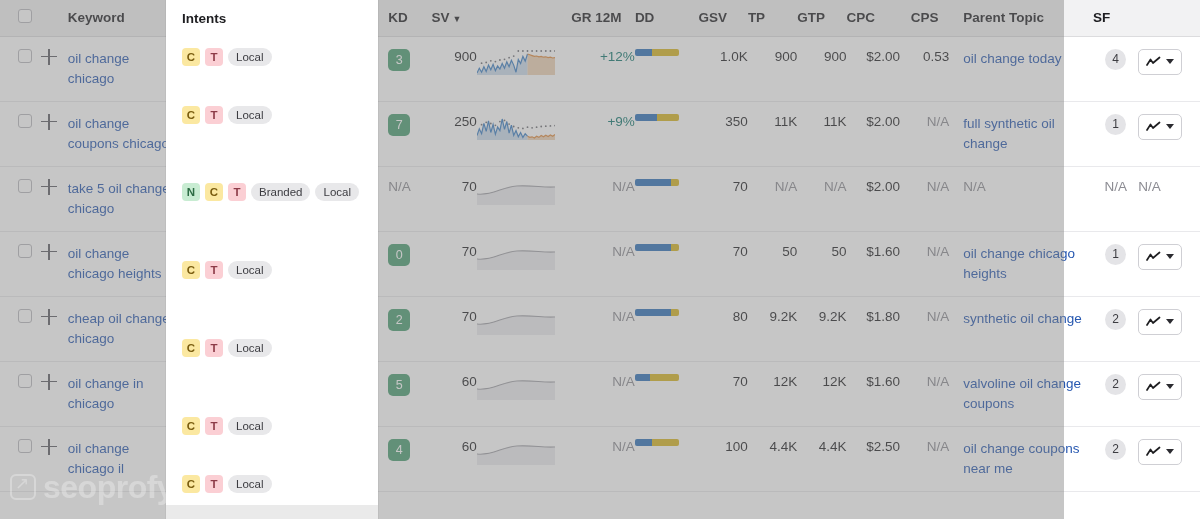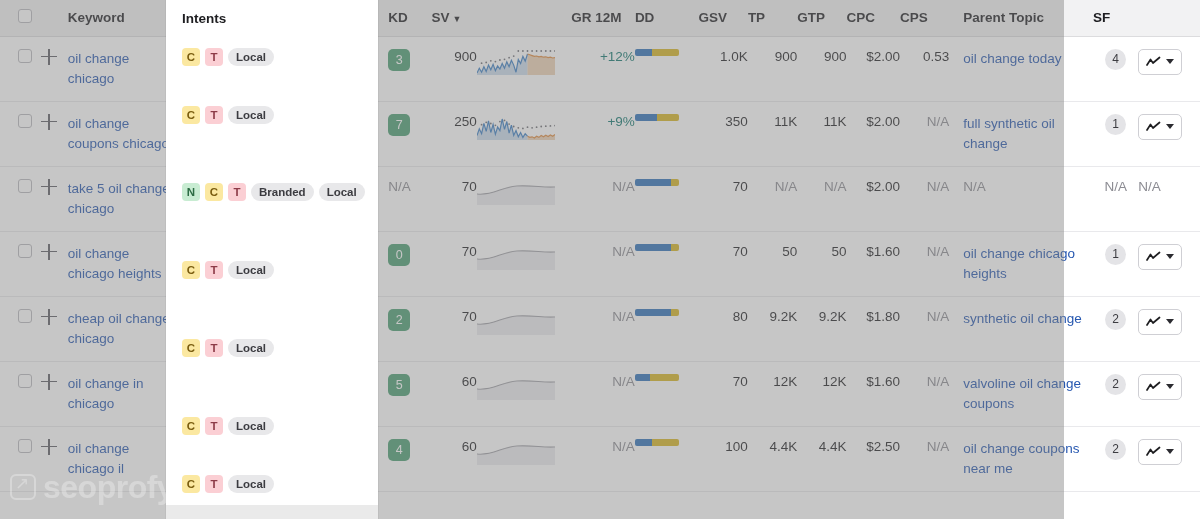--- a/index.html
+++ b/index.html
@@ -97,21 +97,21 @@
     width: 18px; height: 18px; border-radius: 4px;
     font-size: 11.5px; font-weight: bold;
     display: flex; align-items: center; justify-content: center;
   }
   .ibadge.n { background: #c8ecd2; color: #2b6b42; }
   .ibadge.c { background: #fbe8a1; color: #7a5d10; }
   .ibadge.t { background: #fbcfd4; color: #8d3b48; }
   .ipill {
     background: #e8e8ea; color: #3c3c41;
     border-radius: 9px; font-size: 11.5px;
-    padding: 2px 8px; white-space: nowrap; line-height: 14px; font-weight: bold;
+    padding: 2px 8px; white-space: nowrap; line-height: 14px;
   }
 
   
   .kd {
     width: 22px; height: 22px; border-radius: 5px;
     background: #4a9d72; color: #fff;
     font-size: 12.5px; font-weight: normal;
     display: flex; align-items: center; justify-content: center;
   }
 
@@ -228,21 +228,21 @@
         </th>
         <th class="c-tp" style="text-align:left">
           <span class="h">TP</span>
         </th>
         <th class="c-gtp" style="text-align:left">
           <span class="h">GTP</span>
         </th>
         <th class="c-cpc" style="text-align:left">
           <span class="h">CPC</span>
         </th>
-        <th class="c-cps" style="text-align:left">
+        <th class="c-cps" style="text-align:center">
           <span class="h">CPS</span>
         </th>
         <th class="c-parent">
           <span class="h">Parent Topic</span>
         </th>
         <th class="c-sf" style="text-align:left">
           <span class="h">SF</span>
         </th>
         <th class="c-act"></th>
       </tr>

